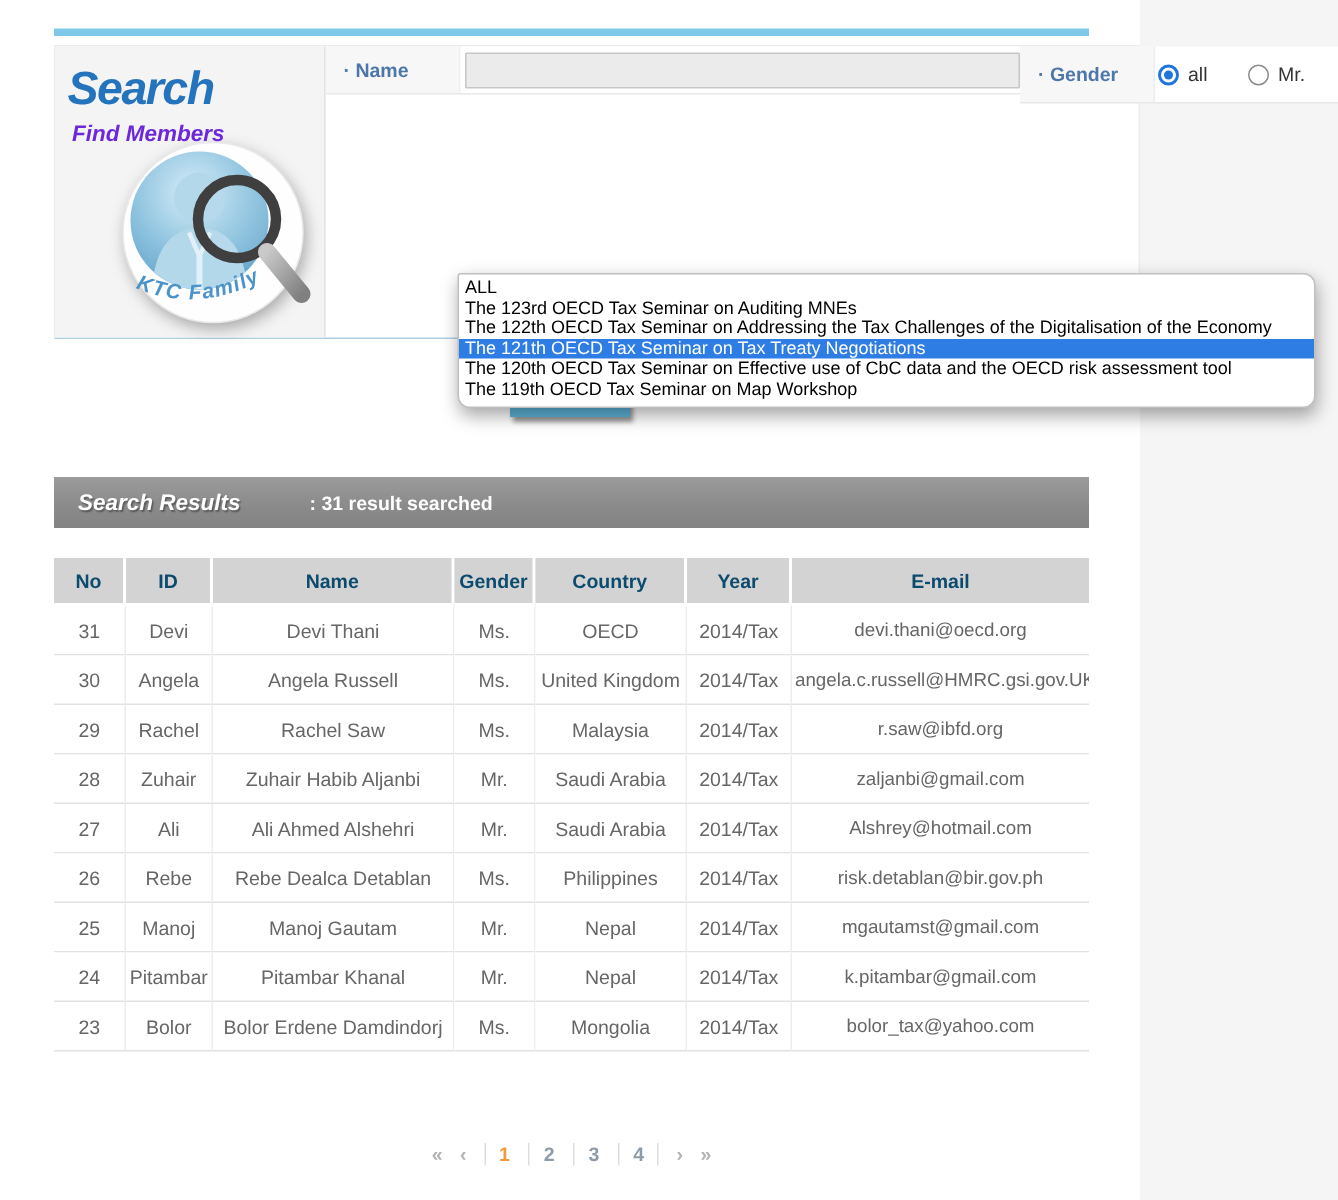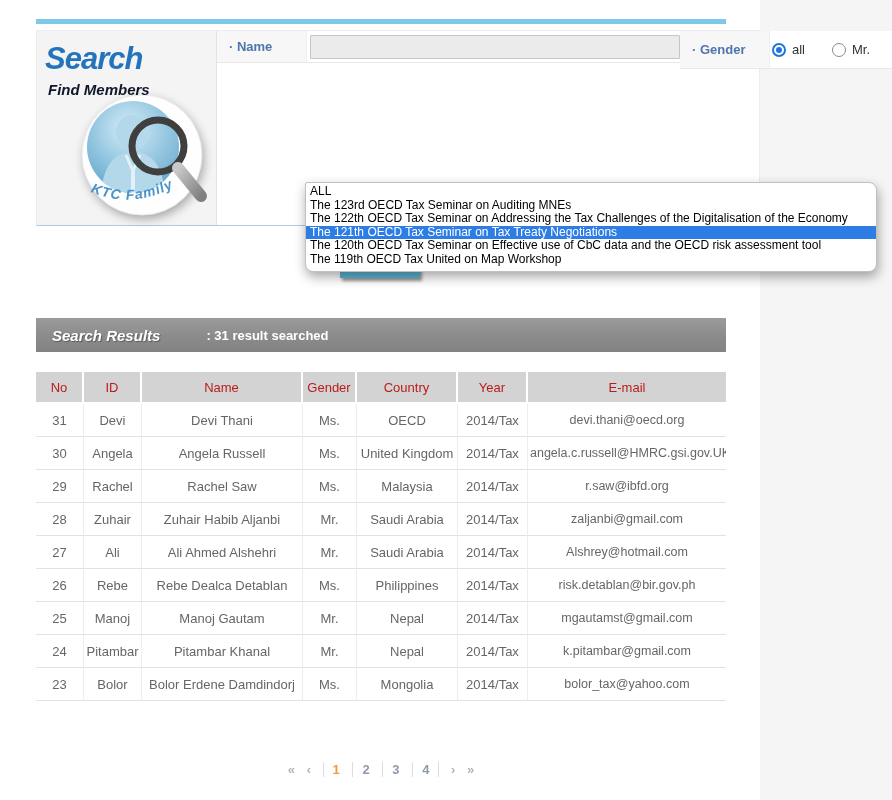--- a/index.html
+++ b/index.html
@@ -13,21 +13,21 @@
   .accent-bar{position:absolute;left:36px;top:19px;width:690px;height:5px;}
 
   
   .search-panel{
     position:absolute;left:36px;top:30px;width:724px;height:196px;
     display:flex;box-sizing:border-box;background:#fff;
     border:1px solid #ececec;border-bottom:1px solid #abcfe3;
   }
   .logo-cell{width:179px;min-width:179px;background:#f4f4f4;border-right:1px solid #e3e3e3;position:relative;}
   .logo-title{position:absolute;left:8px;top:10px;font-size:31px;font-weight:bold;font-style:italic;color:#2474bd;letter-spacing:-1px;}
-  .logo-sub{position:absolute;left:11px;top:50px;font-size:15px;font-weight:bold;font-style:italic;color:#0f172a;}
+  .logo-sub{position:absolute;left:11px;top:50px;font-size:15px;font-weight:bold;font-style:italic;color:#6d28d9;}
   .logo-svg{position:absolute;left:0;top:0;}
 
   .form-cell{flex:1;display:flex;flex-direction:row;}
   .form-row{display:flex;border-bottom:1px solid #e8e8e8;box-sizing:border-box;}
   .form-row:last-child{border-bottom:none;flex:1;}
   .row-name{height:32px;}
   .row-gender{height:38px;}
   .row-country{height:40px;}
   .row-year{height:45px;font-style:italic;}
   .label-cell{
@@ -83,21 +83,21 @@
     position:absolute;left:36px;top:318px;width:690px;height:34px;box-sizing:border-box;
     background:linear-gradient(180deg,#9b9b9b 0%,#8b8b8b 55%,#838383 100%);
     display:flex;align-items:center;padding-left:16px;gap:39px;
   }
   .results-title{color:#fff;font-size:15px;font-weight:bold;font-style:italic;text-shadow:1px 1px 1px rgba(0,0,0,0.35);}
   .results-count{color:#fff;font-size:13px;font-weight:bold;margin-left:7px;}
 
   
   .results-table{position:absolute;left:36px;top:372px;width:690px;border-collapse:separate;border-spacing:0;table-layout:fixed;}
   .results-table th{
-    background:#d3d3d3;height:30px;font-size:13px;font-weight:normal;color:#b91c1c;
+    background:#d3d3d3;height:30px;font-size:13px;font-weight:bold;color:#0c4a6e;
     border-right:2px solid #fff;border-bottom:2px solid #fff;text-align:center;padding:0;
   }
   .results-table th:last-child{border-right:none;}
   .results-table td{
     height:32px;text-align:center;font-size:13px;color:#666;background:#fff;
     border-bottom:1px solid #e2e2e2;border-right:1px solid #ededed;
     white-space:nowrap;overflow:hidden;padding:0 2px;
   }
   .results-table td:last-child{border-right:none;font-size:12.5px;}
 
@@ -213,21 +213,21 @@
       <div class="dd-item">ALL</div>
 
       <div class="dd-item">The 123rd OECD Tax Seminar on Auditing MNEs</div>
 
       <div class="dd-item">The 122th OECD Tax Seminar on Addressing the Tax Challenges of the Digitalisation of the Economy</div>
 
       <div class="dd-item hl" style="background: rgb(46, 125, 229);">The 121th OECD Tax Seminar on Tax Treaty Negotiations</div>
 
       <div class="dd-item">The 120th OECD Tax Seminar on Effective use of CbC data and the OECD risk assessment tool</div>
 
-      <div class="dd-item">The 119th OECD Tax United on Map Workshop</div>
+      <div class="dd-item">The 119th OECD Tax Seminar on Map Workshop</div>
     </div>
 
   <div class="results-bar">
     <span class="results-title">Search Results</span>
     <span class="results-count">: 31 result searched</span>
   </div>
 
   <table class="results-table">
     <colgroup>
       <col style="width:48px">

